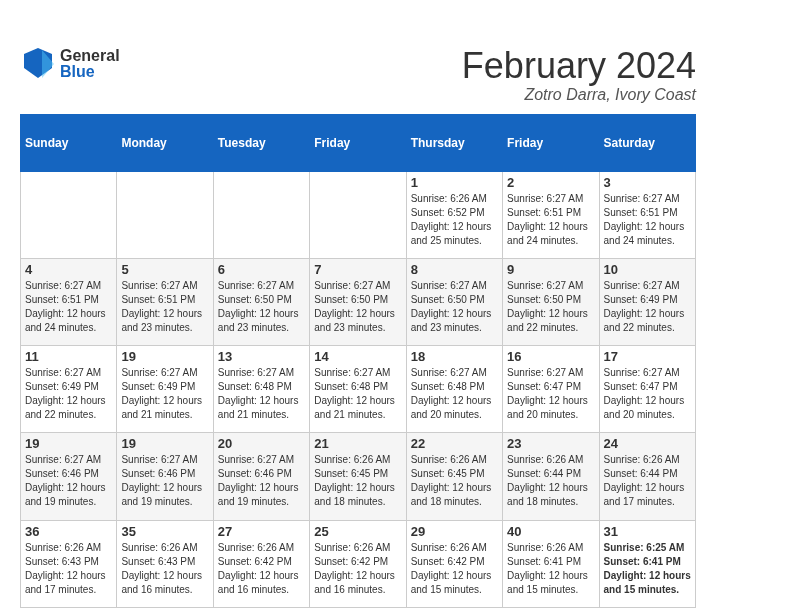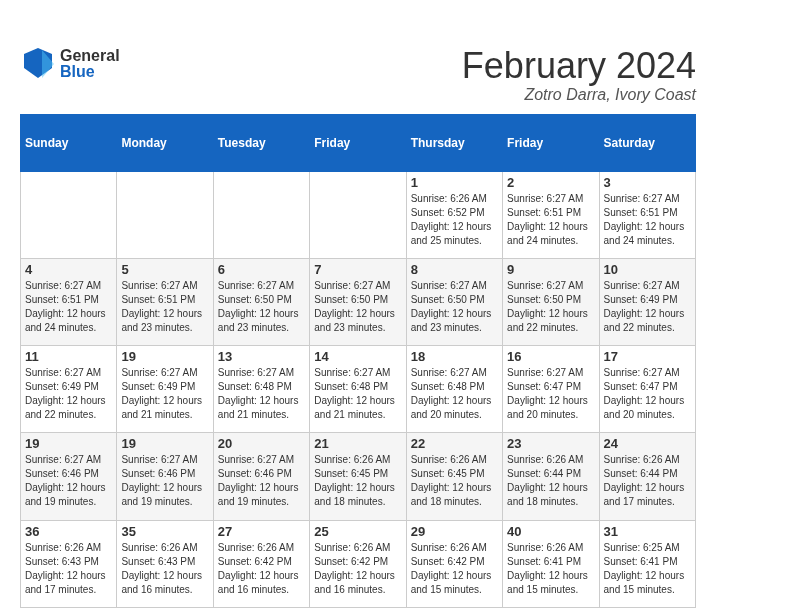--- a/index.html
+++ b/index.html
@@ -342,21 +342,21 @@
           </td>
           <td>
             <span class="day-number">40</span>
             <div class="day-info" style="white-space: pre-line;">Sunrise: 6:26 AM
 Sunset: 6:41 PM
 Daylight: 12 hours
 and 15 minutes.</div>
           </td>
           <td>
             <span class="day-number">31</span>
-            <div class="day-info" style="white-space: pre-line;">Sunrise: 6:25 AM
+            <div class="day-info" style="white-space: pre-line; font-weight: bold;">Sunrise: 6:25 AM
 Sunset: 6:41 PM
 Daylight: 12 hours
 and 15 minutes.</div>
           </td>
         </tr>
       </tbody>
   </table>
 
   <div class="footer">
     <span>Daylight hours</span>

